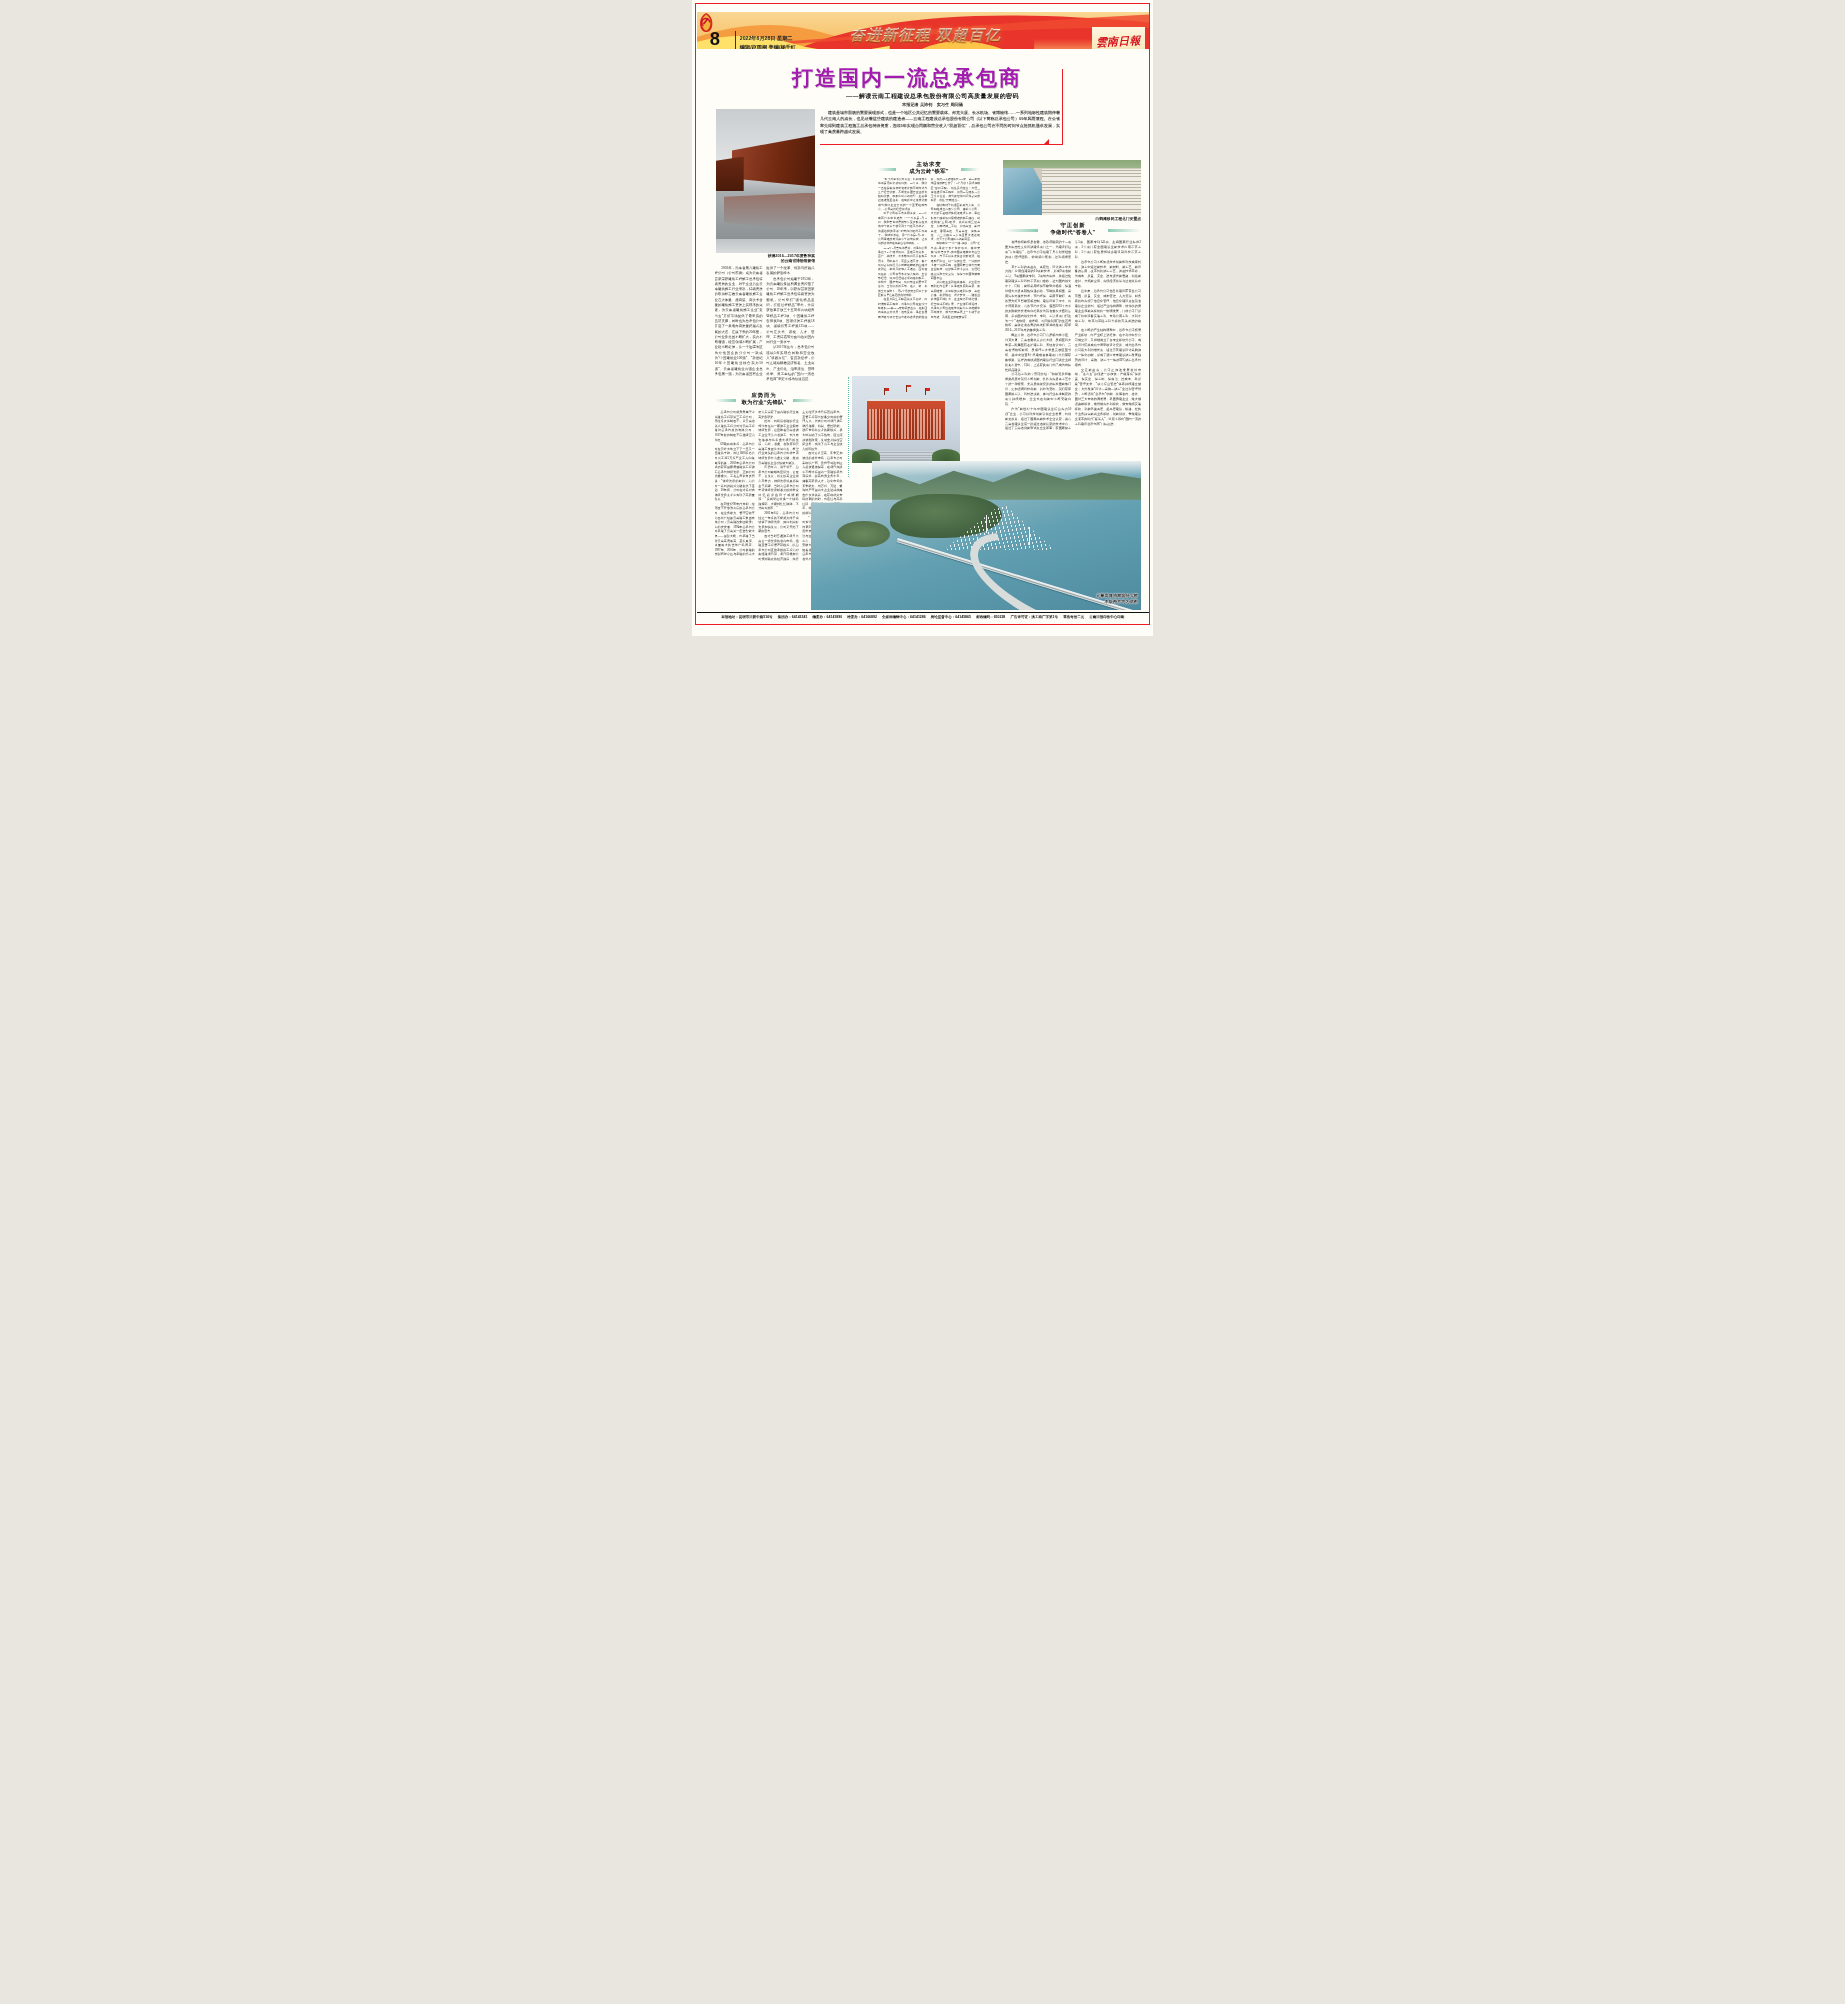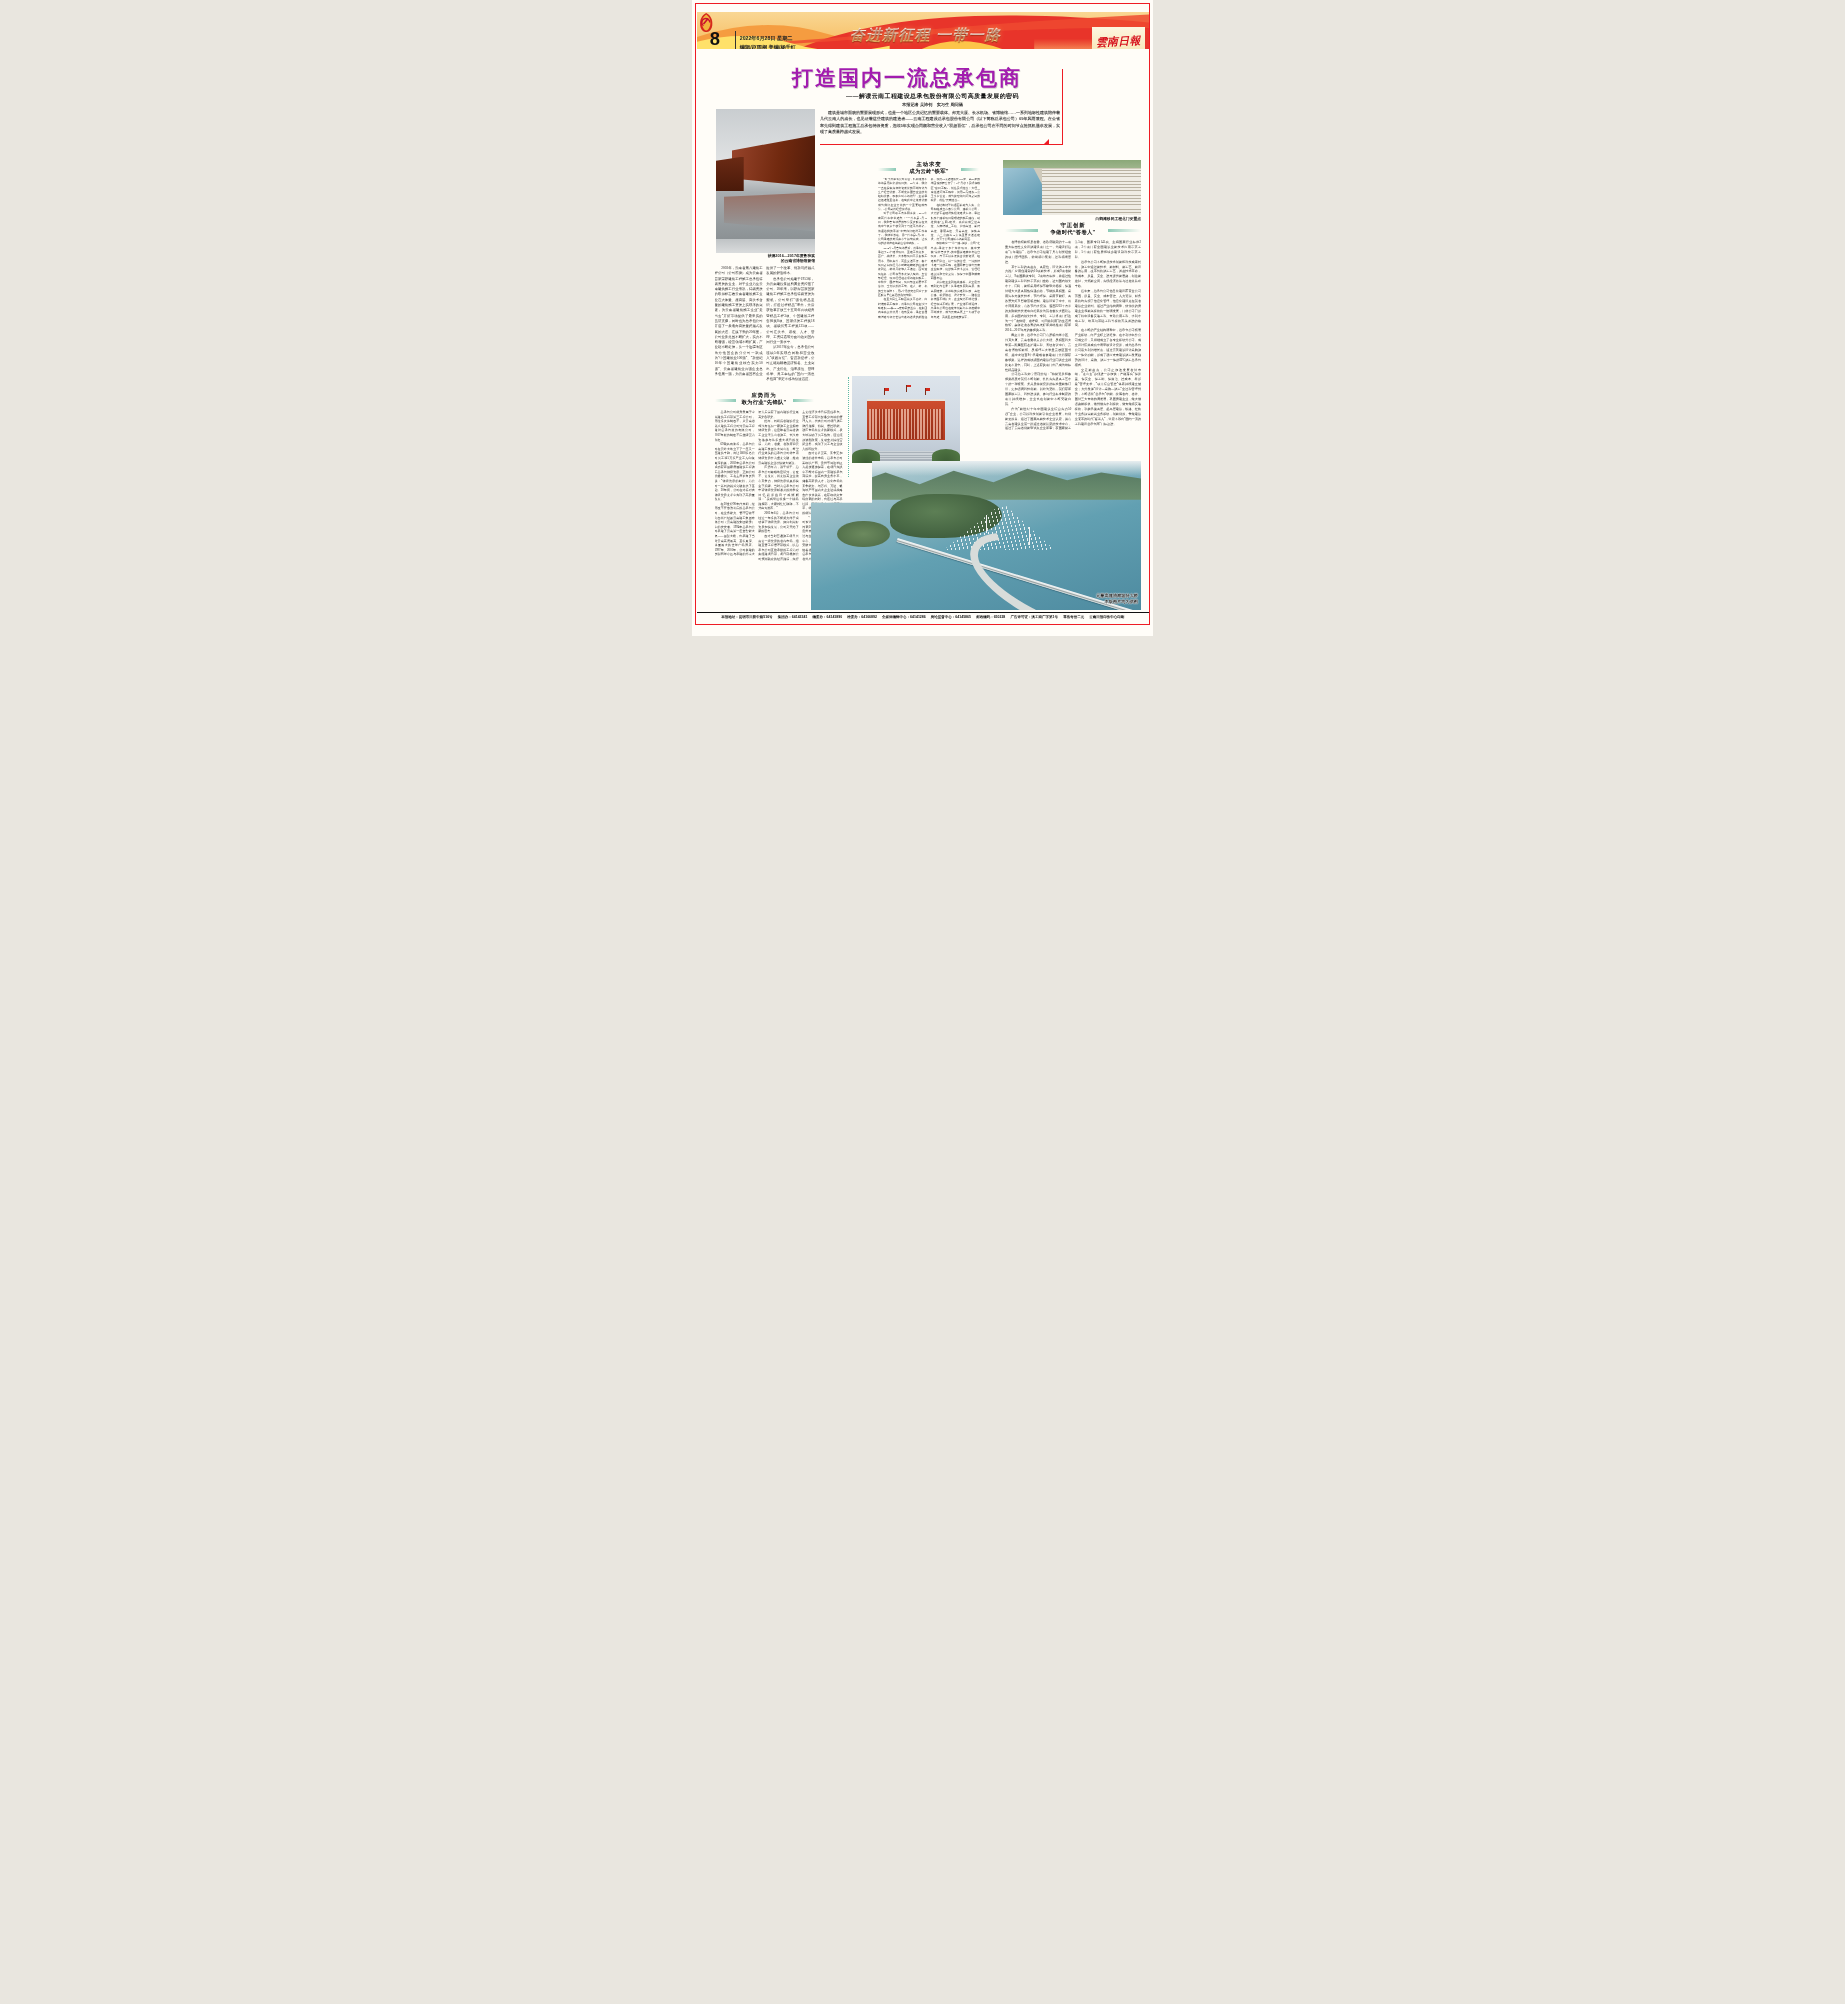--- a/index.html
+++ b/index.html
@@ -130,21 +130,21 @@
     <div class="pagenum abs">8</div>
     <div class="mh-divider abs"></div>
     <div class="mh-date abs">2022年6月28日 星期二</div>
     <div class="mh-editors abs">编辑/赵雨桐 美编/杨千红</div>
     <svg class="emblem abs" viewBox="0 0 46 52">
       <path d="M23,2 C34,8 40,18 38,34 C36,46 28,50 23,50 C18,50 10,46 8,34 C6,18 12,8 23,2 Z" fill="#d6281c"></path>
       <path d="M23,6 C31,12 35,20 33,33 C31,42 26,46 23,46 C20,46 15,42 13,33 C11,20 15,12 23,6 Z" fill="#f2b33d"></path>
       <path d="M16,34 A10,10 0 1 1 32,26" stroke="#c8102e" stroke-width="3.4" fill="none"></path>
       <rect x="20" y="14" width="4" height="18" fill="#c8102e" transform="rotate(40 22 23)"></rect>
     </svg>
-    <div class="slogan abs">奋进新征程 一带一路</div>
+    <div class="slogan abs">奋进新征程 双超百亿</div>
     <div class="logo abs">
       <span>雲南日報</span>
     </div>
   </div>
 
   <div class="headline abs">打造国内一流总承包商</div>
   <div class="subtitle abs">——解读云南工程建设总承包股份有限公司高质量发展的密码</div>
   <div class="byline abs">本报记者 吴沛钊　实习生 周问涵</div>
   <div class="deco-v abs"></div>
   <div class="deco-h abs"></div>

